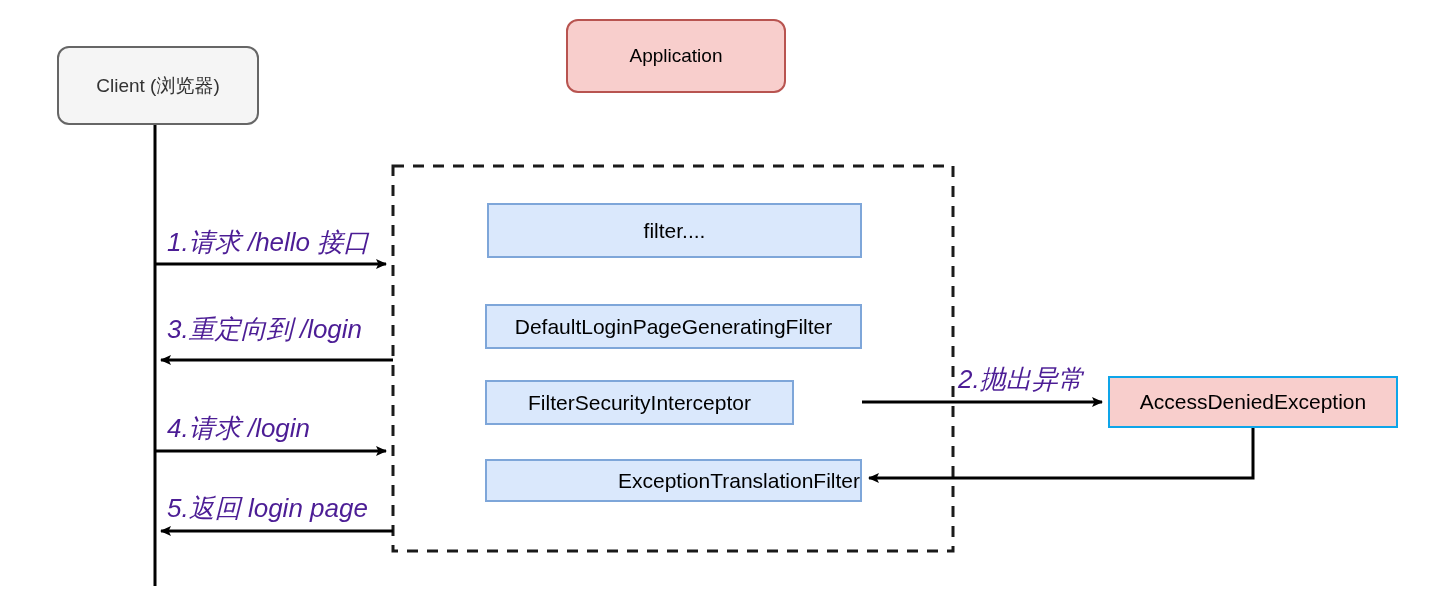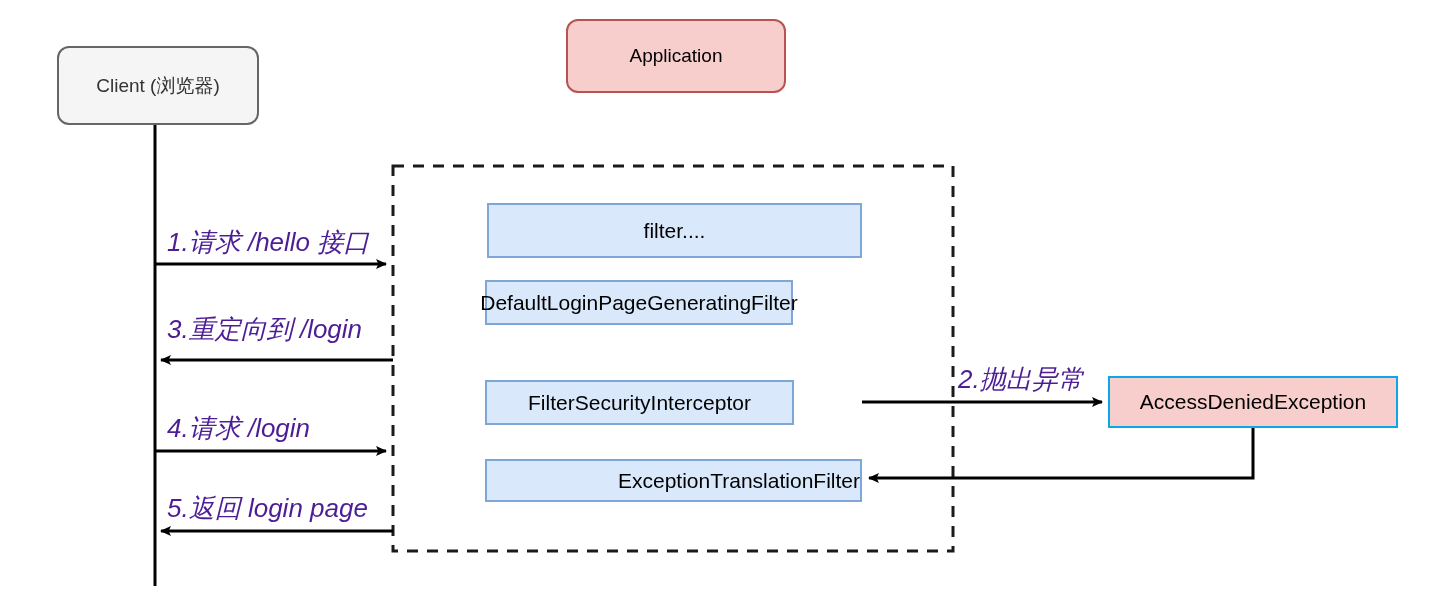--- a/index.html
+++ b/index.html
@@ -126,21 +126,21 @@
   </div>
 
   <div class="node node-application">
     <span>Application</span>
   </div>
 
 
   <div class="filter-box" style="left: 487px; top: 203px; width: 375px; height: 55px;">
     <span>filter....</span>
   </div>
-  <div class="filter-box" style="left: 485px; top: 280px; width: 308px; height: 45px;">
+  <div class="filter-box" style="left: 485px; top: 304px; width: 377px; height: 45px;">
     <span>DefaultLoginPageGeneratingFilter</span>
   </div>
   <div class="filter-box" style="left: 485px; top: 380px; width: 309px; height: 45px; align-items: center;">
     <span>FilterSecurityInterceptor</span>
   </div>
   <div class="filter-box" style="left: 485px; top: 459px; width: 377px; height: 43px; justify-content: flex-end;">
     <span>ExceptionTranslationFilter</span>
   </div>
 
   <div class="node node-exception">

